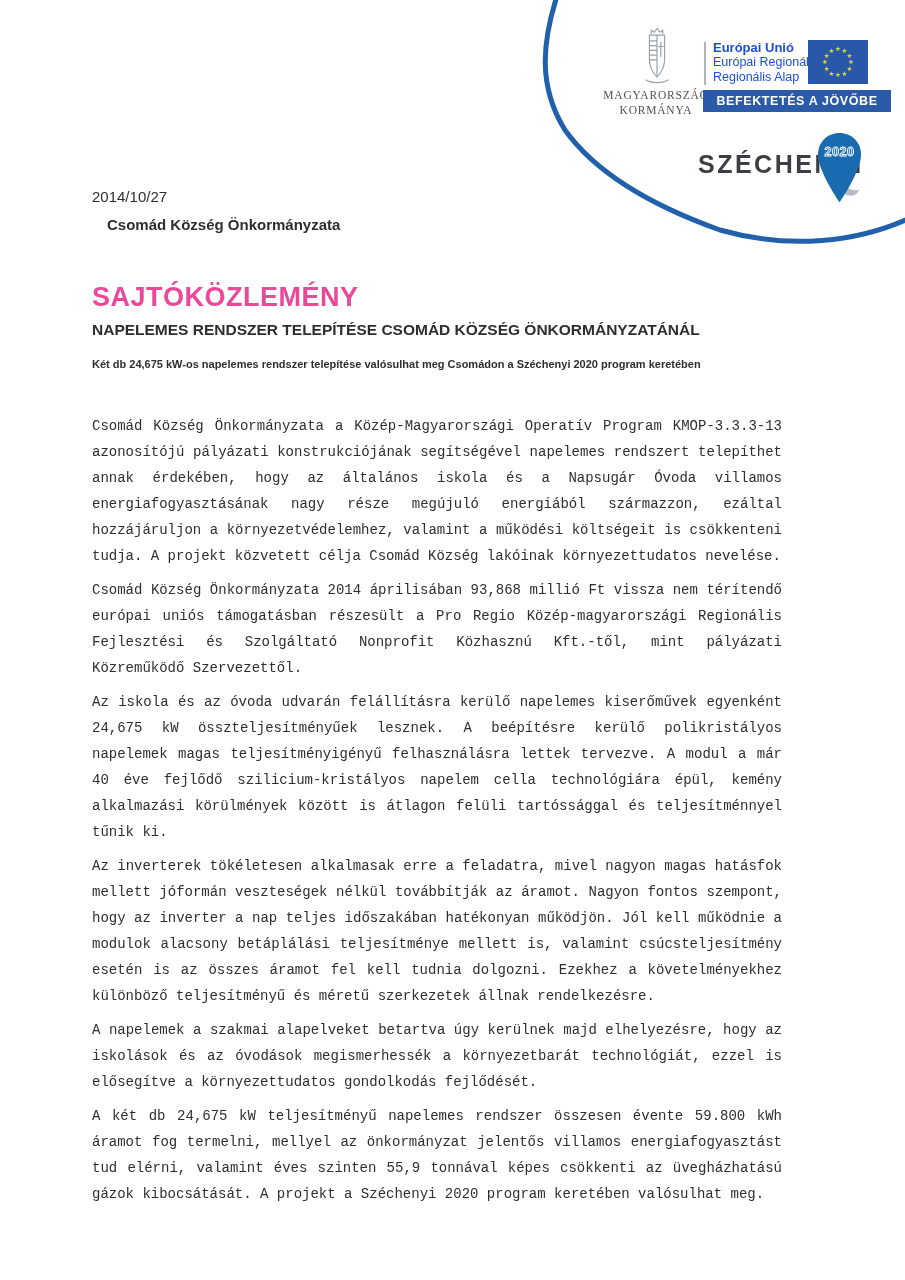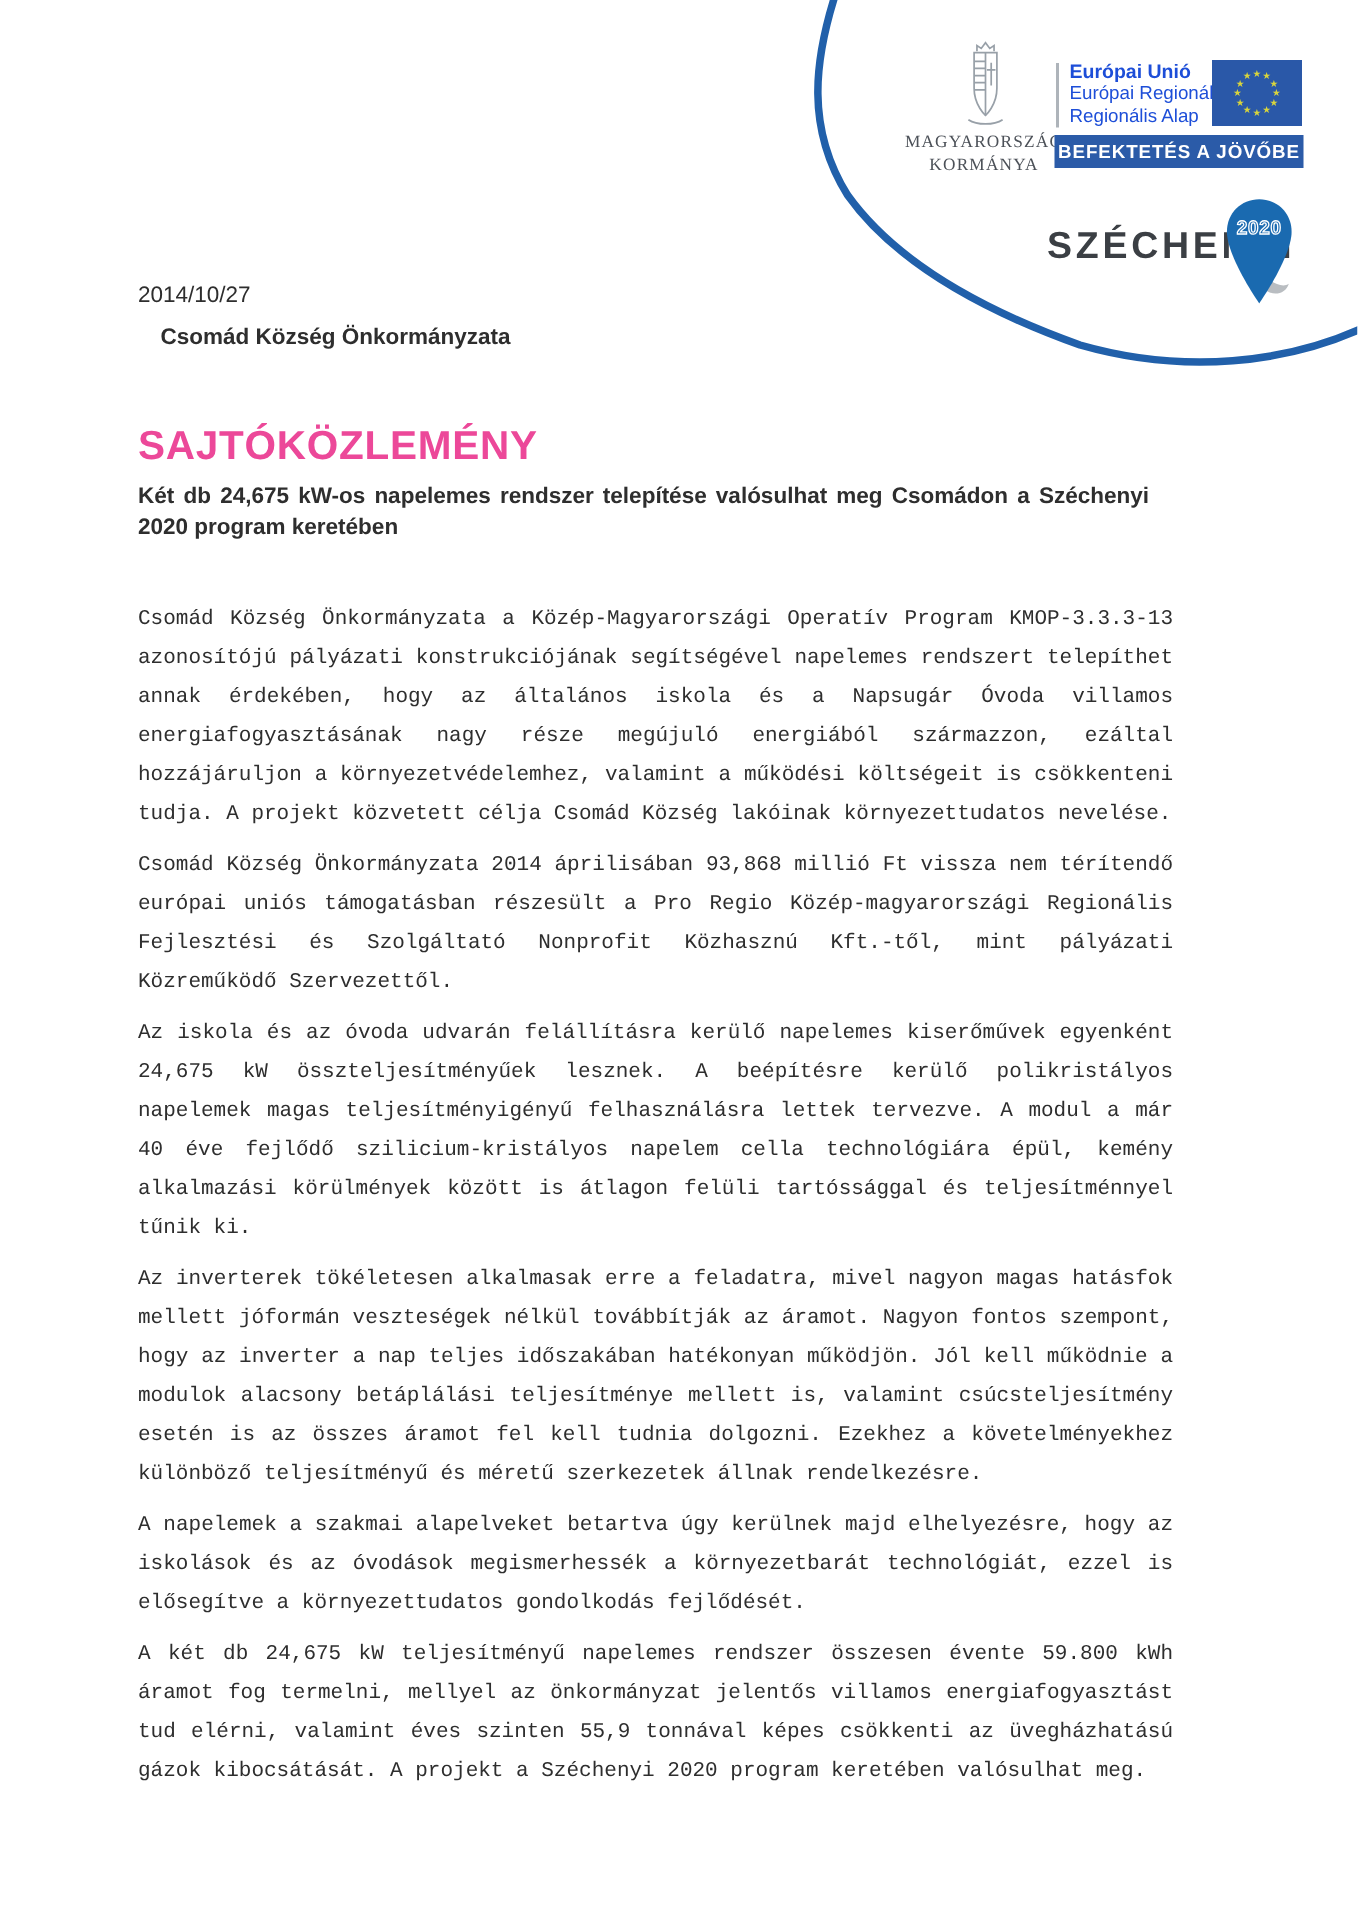--- a/index.html
+++ b/index.html
@@ -9,35 +9,35 @@
   
   .arc-svg{position:absolute;left:0;top:0;}
   .coa-svg{position:absolute;left:638px;top:26px;}
   .gov-name{position:absolute;left:600px;top:88px;width:112px;text-align:center;
             font-family:"Liberation Serif","DejaVu Serif",serif;font-size:11.5px;
             letter-spacing:.8px;color:#4c5158;line-height:1.3;}
   .eu-divider{position:absolute;left:704px;top:42px;width:2px;height:43px;background:#aeb4ba;}
   .eu-text{position:absolute;left:713px;top:40px;font-size:12.5px;line-height:1.18;color:#1d4ed8;}
   .eu-text .b{font-weight:bold;font-size:13px;}
   .eu-flag{position:absolute;left:808px;top:40px;}
-  .banner{position:absolute;left:703px;top:90px;width:166px;height:22px;background:#2b5ba8;
+  .banner{position:absolute;left:703px;top:90px;width:188px;height:22px;background:#2b5ba8;
           color:#fff;font-size:12.5px;font-weight:bold;letter-spacing:.6px;
           text-align:center;line-height:23px;white-space:nowrap;}
   .szechenyi-word{position:absolute;left:698px;top:150px;font-size:25px;font-weight:bold;
                   color:#3b3f44;letter-spacing:2.5px;}
   .pin-svg{position:absolute;left:816px;top:131px;}
 
   
   .content{position:absolute;left:92px;top:188px;width:690px;}
   .date{font-size:15px;line-height:18px;margin:0 0 10px 0;}
   .org{font-size:15px;font-weight:bold;line-height:18px;margin:0 0 48px 15px;}
   .title{font-size:27px;font-weight:bold;color:#ec4899;line-height:30px;margin:0 0 8px 0;
          letter-spacing:.5px;}
   .subtitle{font-size:15.5px;font-weight:bold;line-height:19px;margin:0 0 15px 0;}
-  .lead{font-size:15px;font-weight:bold;line-height:21px;margin:0 16px 38px 0;text-align:justify;}
+  .lead{font-size:11px;font-weight:bold;line-height:21px;margin:0 16px 38px 0;text-align:justify;}
   .para{font-size:14px;line-height:26px;margin:0 0 8px 0;text-align:justify;font-family:Liberation Mono, monospace;}
 </style>
 </head>
 <body>
 
 <div class="page">
 
   <svg class="arc-svg" width="905" height="270" viewBox="0 0 905 270">
     <path d="M 557 -4 C 543 40 537 85 565 130 C 595 172 650 205 720 230 C 790 250 858 242 910 218" fill="none" stroke="#2160aa" stroke-width="5" stroke-linecap="round"></path>
   </svg>
@@ -89,20 +89,21 @@
   <svg class="pin-svg" width="47" height="75" viewBox="0 0 50 80">
     <path d="M30 58 C36 62 42 65 46 62 C44 69 36 71 30 67 Z" fill="#b9bdc1"></path>
     <path d="M25 2 C12 2 2 12 2 25 C2 43 25 76 25 76 C25 76 48 43 48 25 C48 12 38 2 25 2 Z" fill="#1a6ab0"></path>
     <text x="25" y="27" text-anchor="middle" font-size="13.5" font-weight="bold" fill="none" stroke="#ffffff" stroke-width="0.9" letter-spacing="0.5">2020</text>
   </svg>
 
   <div class="content">
     <p class="date">2014/10/27</p>
     <p class="org">Csomád Község Önkormányzata</p>
     <h1 class="title">SAJTÓKÖZLEMÉNY</h1>
+    <p class="subtitle">NAPELEMES RENDSZER TELEPÍTÉSE CSOMÁD KÖZSÉG ÖNKORMÁNYZATÁNÁL</p>
     <p class="lead">Két db 24,675 kW-os napelemes rendszer telepítése valósulhat meg Csomádon a Széchenyi 2020 program keretében</p>
 
     <p class="para">Csomád Község Önkormányzata a Közép-Magyarországi Operatív Program KMOP-3.3.3-13 azonosítójú pályázati konstrukciójának segítségével napelemes rendszert telepíthet annak érdekében, hogy az általános iskola és a Napsugár Óvoda villamos energiafogyasztásának nagy része megújuló energiából származzon, ezáltal hozzájáruljon a környezetvédelemhez, valamint a működési költségeit is csökkenteni tudja. A projekt közvetett célja Csomád Község lakóinak környezettudatos nevelése.</p>
     <p class="para">Csomád Község Önkormányzata 2014 áprilisában 93,868 millió Ft vissza nem térítendő európai uniós támogatásban részesült a Pro Regio Közép-magyarországi Regionális Fejlesztési és Szolgáltató Nonprofit Közhasznú Kft.-től, mint pályázati Közreműködő Szervezettől.</p>
     <p class="para">Az iskola és az óvoda udvarán felállításra kerülő napelemes kiserőművek egyenként 24,675 kW összteljesítményűek lesznek. A beépítésre kerülő polikristályos napelemek magas teljesítményigényű felhasználásra lettek tervezve. A modul a már 40 éve fejlődő szilicium-kristályos napelem cella technológiára épül, kemény alkalmazási körülmények között is átlagon felüli tartóssággal és teljesítménnyel tűnik ki.</p>
     <p class="para">Az inverterek tökéletesen alkalmasak erre a feladatra, mivel nagyon magas hatásfok mellett jóformán veszteségek nélkül továbbítják az áramot. Nagyon fontos szempont, hogy az inverter a nap teljes időszakában hatékonyan működjön. Jól kell működnie a modulok alacsony betáplálási teljesítménye mellett is, valamint csúcsteljesítmény esetén is az összes áramot fel kell tudnia dolgozni. Ezekhez a követelményekhez különböző teljesítményű és méretű szerkezetek állnak rendelkezésre.</p>
     <p class="para">A napelemek a szakmai alapelveket betartva úgy kerülnek majd elhelyezésre, hogy az iskolások és az óvodások megismerhessék a környezetbarát technológiát, ezzel is elősegítve a környezettudatos gondolkodás fejlődését.</p>
     <p class="para">A két db 24,675 kW teljesítményű napelemes rendszer összesen évente 59.800 kWh áramot fog termelni, mellyel az önkormányzat jelentős villamos energiafogyasztást tud elérni, valamint éves szinten 55,9 tonnával képes csökkenti az üvegházhatású gázok kibocsátását. A projekt a Széchenyi 2020 program keretében valósulhat meg.</p>
   </div>
 

